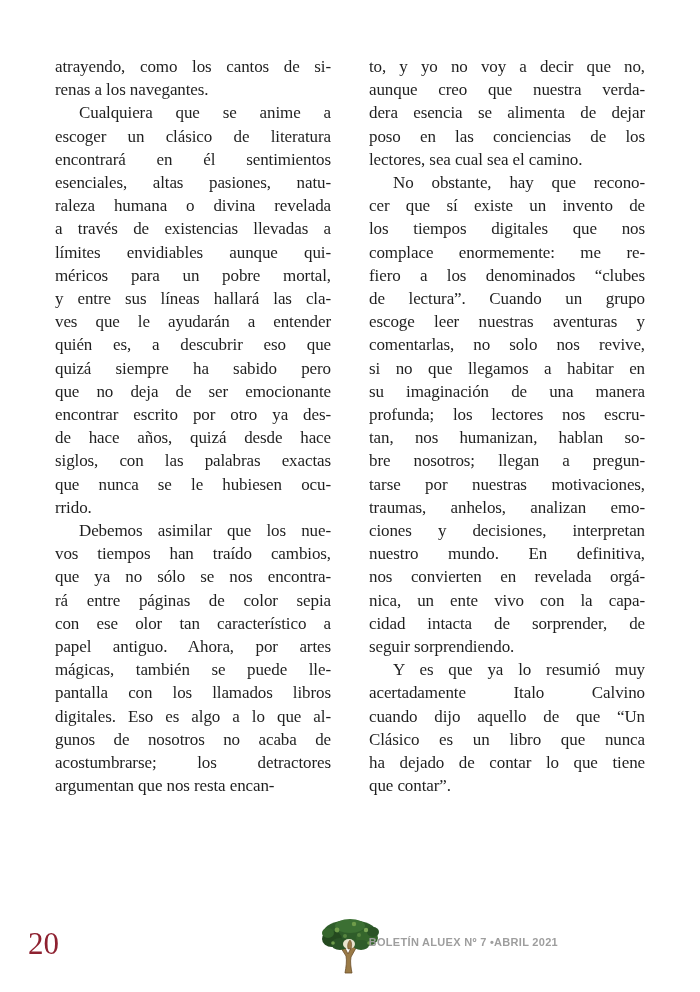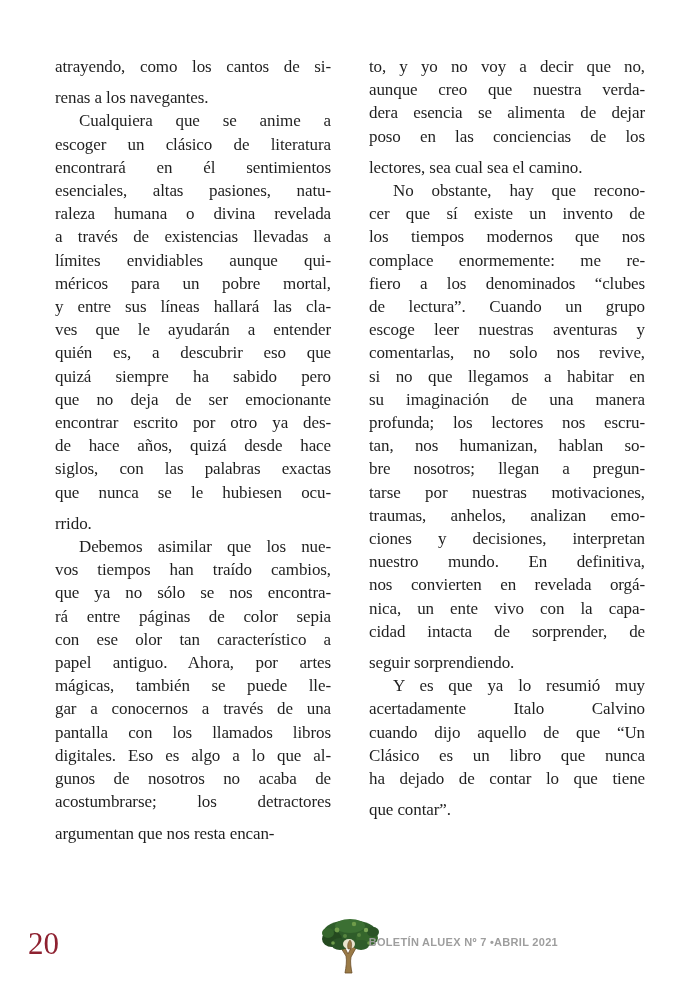--- a/index.html
+++ b/index.html
@@ -29,21 +29,20 @@
     line-height: 23.2px;
   }
   .line {
     text-align: justify;
     text-align-last: justify;
     white-space: normal;
     letter-spacing: -0.1px;
   }
   .line.end {
     text-align-last: left;
-    margin-top: 8px;
   }
   .line.indent {
     text-indent: 24px;
   }
   .footer {
     position: absolute;
     left: 0;
     top: 905px;
     width: 608px;
     height: 87px;
@@ -101,36 +100,35 @@
       <div class="line">siglos, con las palabras exactas</div>
       <div class="line">que nunca se le hubiesen ocu-</div>
       <div class="line end">rrido.</div>
       <div class="line indent">Debemos asimilar que los nue-</div>
       <div class="line">vos tiempos han traído cambios,</div>
       <div class="line">que ya no sólo se nos encontra-</div>
       <div class="line">rá entre páginas de color sepia</div>
       <div class="line">con ese olor tan característico a</div>
       <div class="line">papel antiguo. Ahora, por artes</div>
       <div class="line">mágicas, también se puede lle-</div>
-      <div class="line">gar a conocernos a través de una</div>
       <div class="line">pantalla con los llamados libros</div>
       <div class="line">digitales. Eso es algo a lo que al-</div>
       <div class="line">gunos de nosotros no acaba de</div>
       <div class="line">acostumbrarse; los detractores</div>
       <div class="line end">argumentan que nos resta encan-</div>
     </div>
   <div class="column">
       <div class="line">to, y yo no voy a decir que no,</div>
       <div class="line">aunque creo que nuestra verda-</div>
       <div class="line">dera esencia se alimenta de dejar</div>
       <div class="line">poso en las conciencias de los</div>
       <div class="line end">lectores, sea cual sea el camino.</div>
       <div class="line indent">No obstante, hay que recono-</div>
       <div class="line">cer que sí existe un invento de</div>
-      <div class="line">los tiempos modernos que nos</div>
+      <div class="line">los tiempos digitales que nos</div>
       <div class="line">complace enormemente: me re-</div>
       <div class="line">fiero a los denominados “clubes</div>
       <div class="line">de lectura”. Cuando un grupo</div>
       <div class="line">escoge leer nuestras aventuras y</div>
       <div class="line">comentarlas, no solo nos revive,</div>
       <div class="line">si no que llegamos a habitar en</div>
       <div class="line">su imaginación de una manera</div>
       <div class="line">profunda; los lectores nos escru-</div>
       <div class="line">tan, nos humanizan, hablan so-</div>
       <div class="line">bre nosotros; llegan a pregun-</div>

